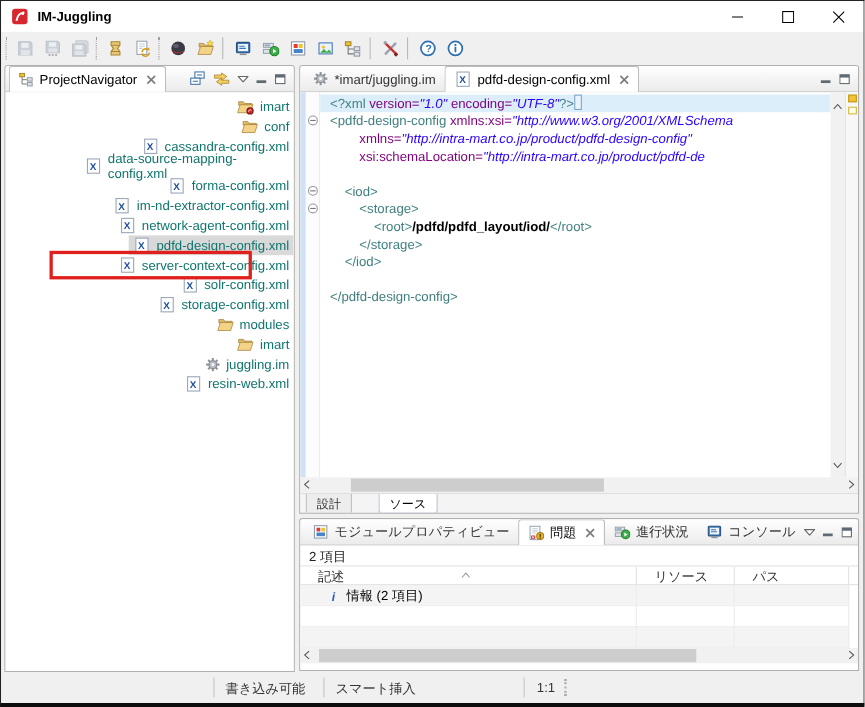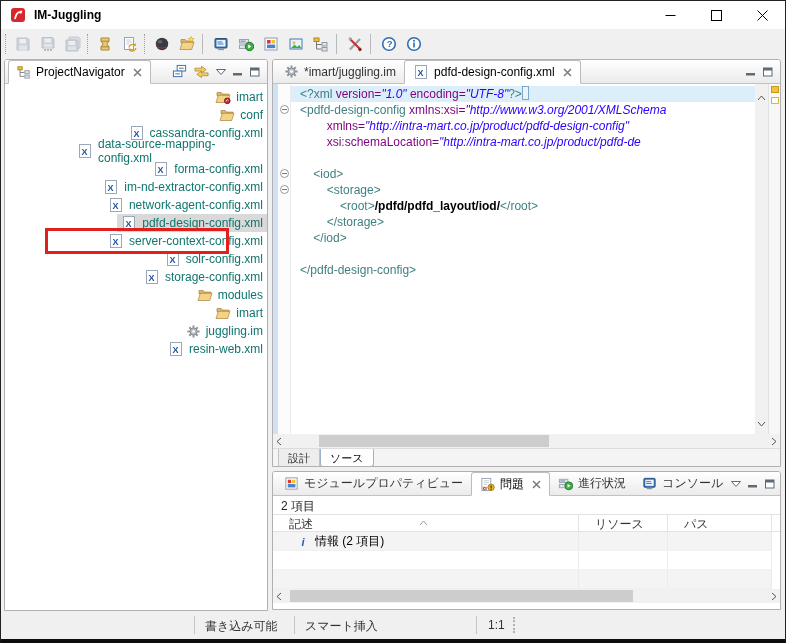--- a/index.html
+++ b/index.html
@@ -55,21 +55,21 @@
   .cursor{display:inline-block;width:7px;height:14px;border:1px solid #7da7c8;background:#eaf4fe;vertical-align:-2px;}
   .vscroll{width:13px;background:#f1f1f1;display:flex;flex-direction:column;justify-content:space-between;align-items:center;padding:3px 0;}
   .overview-ruler{width:12px;background:#f7f7f7;border-left:1px solid #e2e2e2;position:relative;}
   .marker{position:absolute;left:2px;width:8px;height:7px;}
   .marker.filled{background:#f2c434;border:1px solid #c59a22;}
   .marker.outline{background:#fffdf0;border:1px solid #d8b93c;}
   .hscroll{position:relative;height:14px;background:#f1f1f1;display:flex;align-items:center;justify-content:space-between;padding:0 3px;}
   .hs-thumb{position:absolute;top:1px;height:12px;background:#cdcdcd;}
   .page-tabs{height:19px;background:#f4f4f4;display:flex;align-items:stretch;padding-left:5px;border-top:1px solid #dcdcdc;}
   .ptab{font-size:11px;padding:2px 9px 0;color:#333;background:#ededed;border:1px solid #c3c3c3;border-top:none;}
-  .ptab.active{background:#fff;border-color:#9fb4cc;border-radius:0 0 3px 3px;color:#000;}
+  .ptab.active{background:#fff;border-color:#9fb4cc;border-radius:0 0 3px 3px;color:#000;margin-left:24px;}
 
   
   .bottom-content{position:relative;background:#fff;height:114px;}
   .summary{height:18px;font-size:12px;padding:2px 8px;color:#222;}
   .thead{height:18px;display:flex;border-top:1px solid #e3e3e3;border-bottom:1px solid #e3e3e3;font-size:12px;color:#333;position:relative;}
   .th{padding:1px 16px;border-right:1px solid #e3e3e3;}
   .c0{width:306px;}.c1{width:89px;}.c2{width:104px;}
   .sort-caret{position:absolute;left:146px;top:0px;}
   .trow{height:19px;display:flex;font-size:12px;align-items:stretch;}
   .trow .td{display:flex;align-items:center;border-right:1px solid #ebebeb;border-bottom:1px solid #f0f0f0;}

